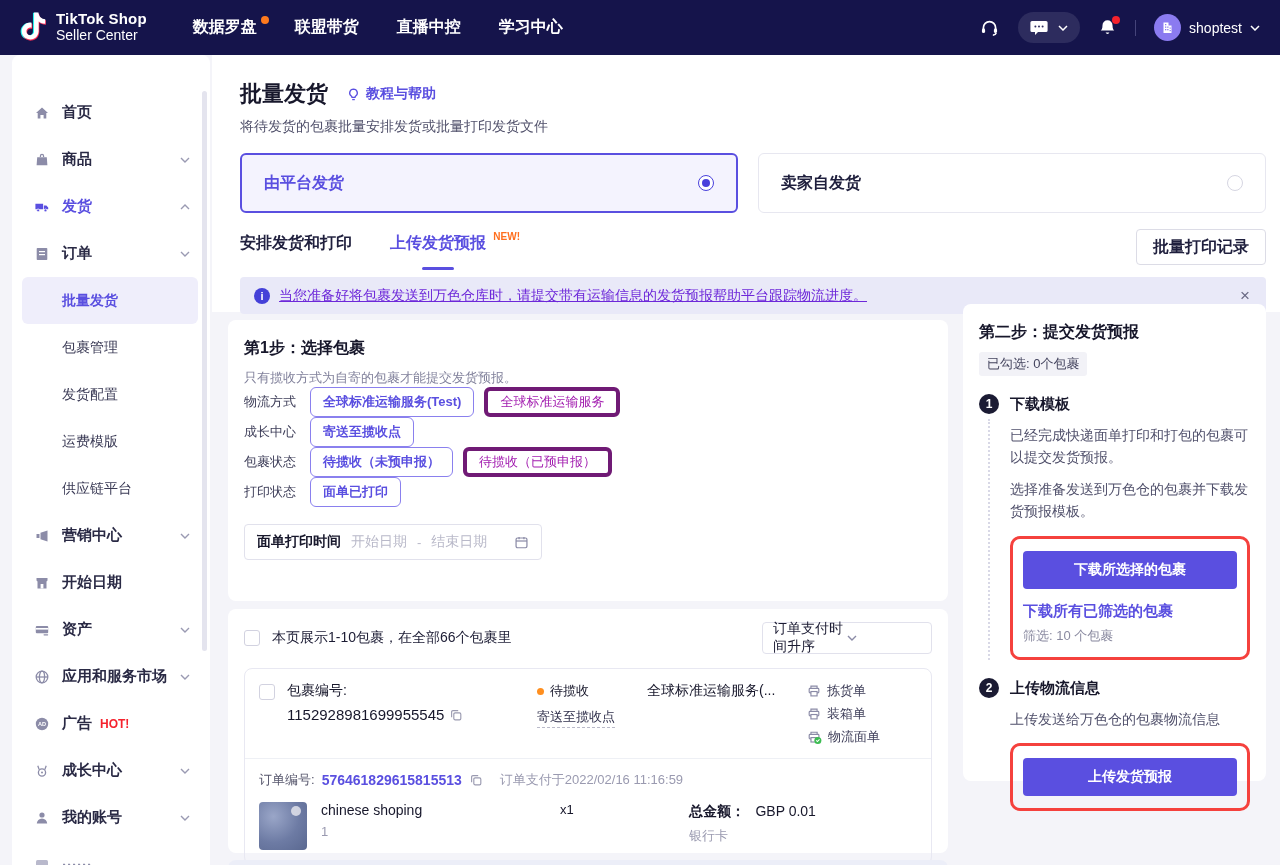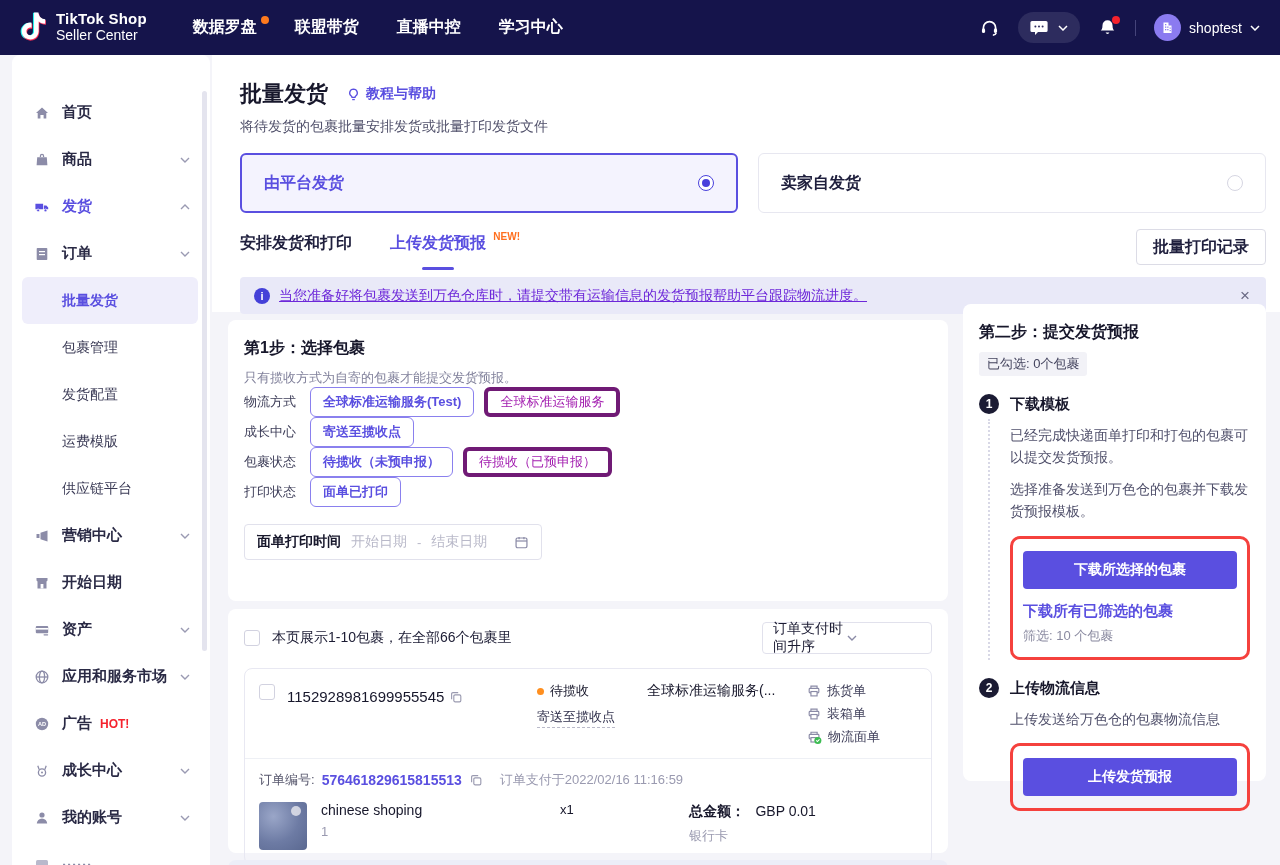--- a/index.html
+++ b/index.html
@@ -510,20 +510,21 @@
               <polyline points="1,1 5,5 9,1"></polyline>
             </svg>
         </span>
       </span>
     </div>
 
     <div class="pkg-card">
       <div class="pkg-top">
         <span class="checkbox" style="margin-top:2px;"></span>
         <div>
+          <div class="pkg-id-label">包裹编号:</div>
           <div class="pkg-id-line">
             <span>1152928981699955545</span>
             <span>
               <svg width="14" height="14" viewBox="0 0 16 16" fill="none" stroke="#9a9ab0" stroke-width="1.3">
                   <rect x="5.5" y="5.5" width="8" height="8" rx="1.5"></rect>
                   <path d="M3 10.5v-6A1.5 1.5 0 0 1 4.5 3h6"></path>
                 </svg>
             </span>
           </div>
         </div>

